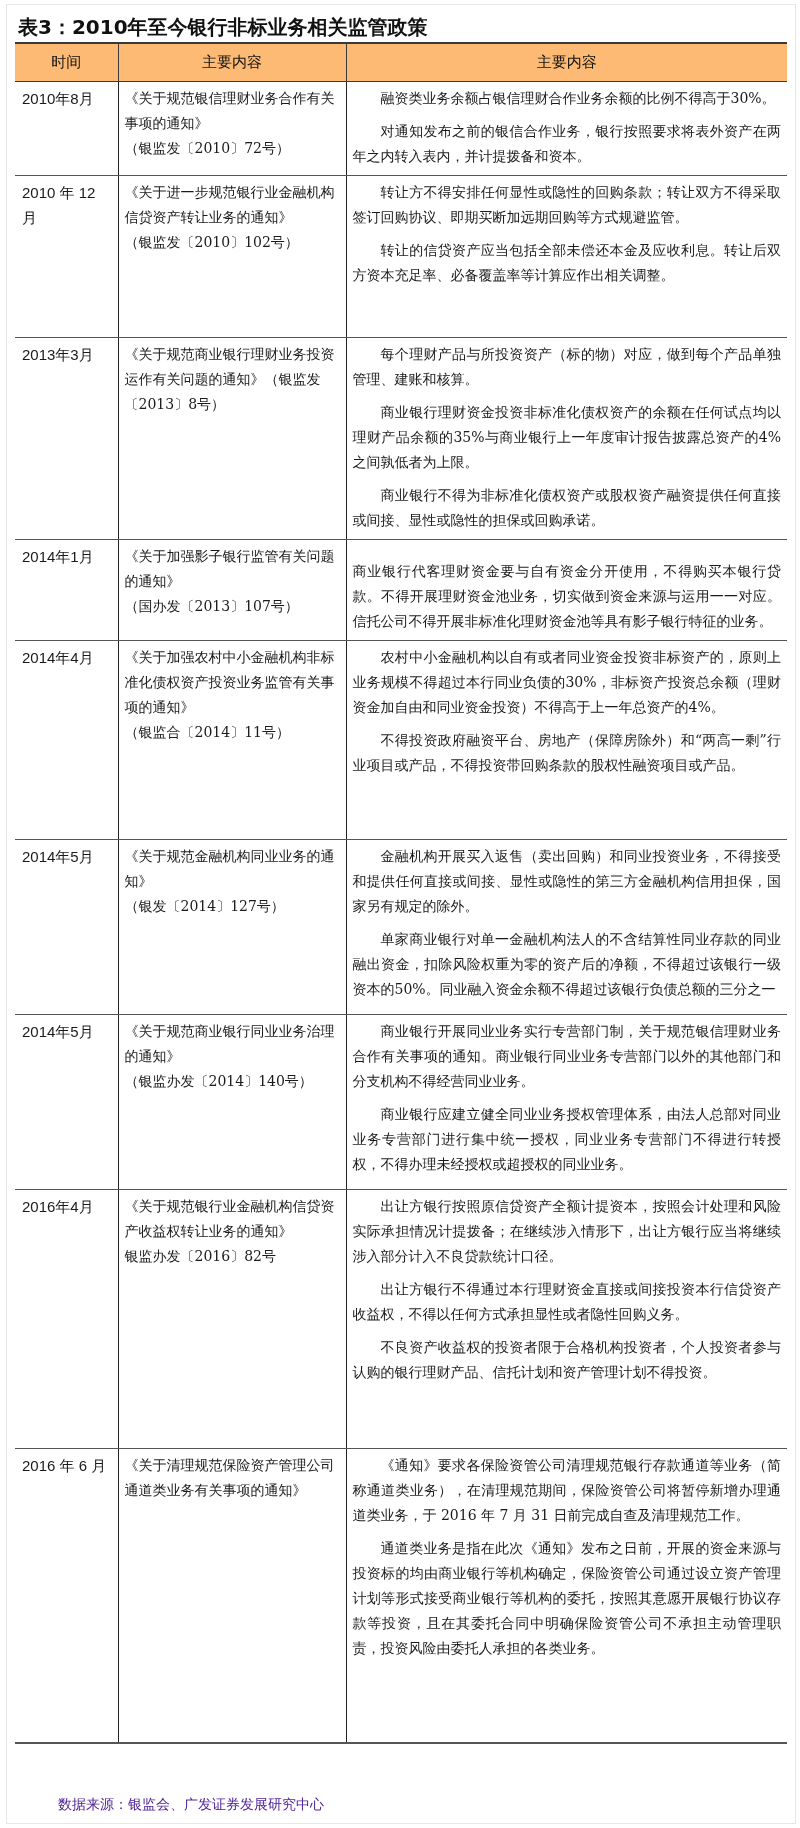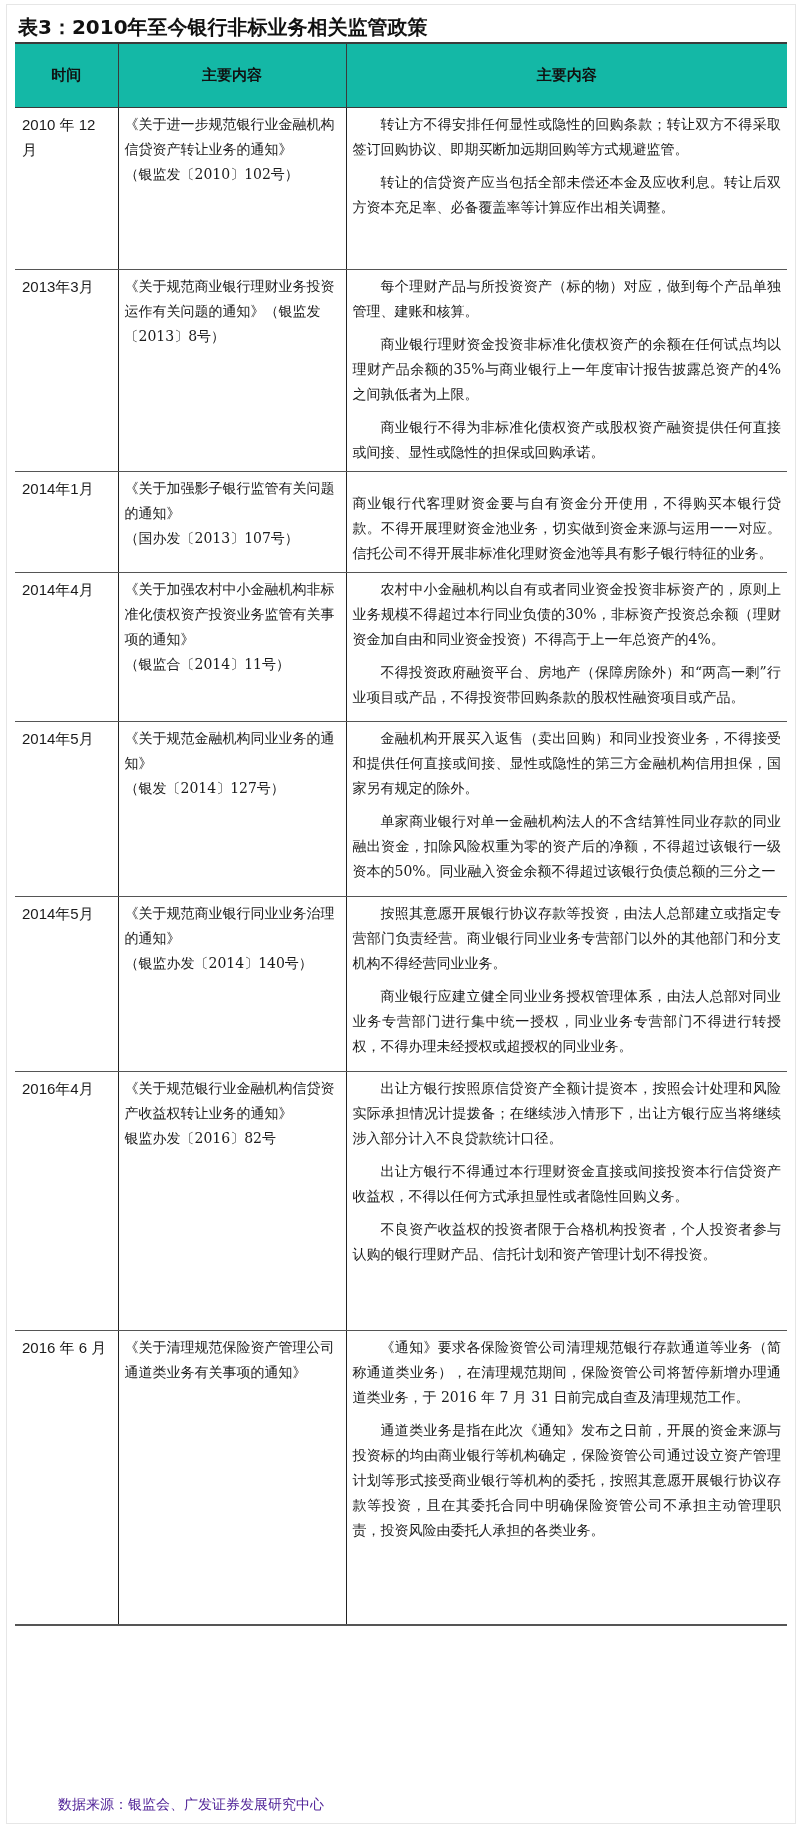--- a/index.html
+++ b/index.html
@@ -3,21 +3,21 @@
 <meta charset="utf-8">
 <style>
   html, body { margin: 0; padding: 0; background: #ffffff; }
   body { width: 800px; height: 1828px; overflow: hidden; font-family: "DejaVu Serif", "Liberation Serif", serif; color: #1a1a1a; }
   .frame { position: absolute; left: 6px; top: 4px; width: 788px; height: 1818px; border: 1px solid #e6e6e6; background: #fff; }
   .title { position: absolute; left: 18px; top: 14px; font-family: "DejaVu Sans", "Liberation Sans", sans-serif; font-weight: bold; font-size: 20px; letter-spacing: 0px; color: #111; }
   table.policy { position: absolute; left: 15px; top: 42px; width: 772px; border-collapse: collapse; table-layout: fixed; }
   table.policy col.c1 { width: 103px; }
   table.policy col.c2 { width: 228px; }
   table.policy col.c3 { width: 441px; }
-  table.policy thead th { background: #14b8a6; height: 31px; padding: 16px; font-family: "DejaVu Sans", "Liberation Sans", sans-serif; font-weight: bold; font-size: 15px; color: #111; text-align: center; border-top: 2px solid #3a3a3a; border-bottom: 1px solid #3a3a3a; border-left: 1px solid #3a3a3a; }
+  table.policy thead th { background: #fdba74; height: 31px; padding: 3px; font-family: "DejaVu Sans", "Liberation Sans", sans-serif; font-weight: normal; font-size: 15px; color: #111; text-align: center; border-top: 2px solid #3a3a3a; border-bottom: 1px solid #3a3a3a; border-left: 1px solid #3a3a3a; }
   table.policy thead th:first-child { border-left: none; }
   table.policy tbody td { vertical-align: top; font-size: 14px; line-height: 25px; padding: 4px 6px 6px 6px; border-left: 1px solid #222; border-bottom: 1.5px solid #555; }
   table.policy tbody td:first-child { border-left: none; font-family: "Liberation Sans", "DejaVu Sans", sans-serif; font-size: 15px; padding-left: 7px; }
   table.policy tbody tr:last-child td { border-bottom: 2px solid #555; }
   .doc-line { display: block; }
   .para { text-indent: 2em; margin: 0 0 8px 0; text-align: justify; }
   .para:last-child { margin-bottom: 0; }
   .source { position: absolute; left: 58px; top: 1796px; font-size: 14px; color: #4c1d95; }
 </style>
 </head>
@@ -34,20 +34,31 @@
       <col class="c3">
     </colgroup>
   <thead>
     <tr>
       <th>时间</th>
       <th>主要内容</th>
       <th>主要内容</th>
     </tr>
   </thead>
   <tbody id="tbody">
+      <tr style="height: 90px;">
+        <td>2010年8月</td>
+        <td>
+          <span class="doc-line">《关于规范银信理财业务合作有关事项的通知》</span>
+          <span class="doc-line">（银监发〔2010〕72号）</span>
+        </td>
+        <td>
+          <p class="para">融资类业务余额占银信理财合作业务余额的比例不得高于30%。</p>
+          <p class="para">对通知发布之前的银信合作业务，银行按照要求将表外资产在两年之内转入表内，并计提拨备和资本。</p>
+        </td>
+      </tr>
       <tr style="height: 162px;">
         <td>2010 年 12 月</td>
         <td>
           <span class="doc-line">《关于进一步规范银行业金融机构信贷资产转让业务的通知》</span>
           <span class="doc-line">（银监发〔2010〕102号）</span>
         </td>
         <td>
           <p class="para">转让方不得安排任何显性或隐性的回购条款；转让双方不得采取签订回购协议、即期买断加远期回购等方式规避监管。</p>
           <p class="para">转让的信贷资产应当包括全部未偿还本金及应收利息。转让后双方资本充足率、必备覆盖率等计算应作出相关调整。</p>
         </td>
@@ -66,21 +77,21 @@
       <tr style="height: 96px;">
         <td>2014年1月</td>
         <td>
           <span class="doc-line">《关于加强影子银行监管有关问题的通知》</span>
           <span class="doc-line">（国办发〔2013〕107号）</span>
         </td>
         <td>
           <p class="para" style="text-indent: 0px; margin-top: 15px;">商业银行代客理财资金要与自有资金分开使用，不得购买本银行贷款。不得开展理财资金池业务，切实做到资金来源与运用一一对应。信托公司不得开展非标准化理财资金池等具有影子银行特征的业务。</p>
         </td>
       </tr>
-      <tr style="height: 149px;">
+      <tr style="height: 199px;">
         <td>2014年4月</td>
         <td>
           <span class="doc-line">《关于加强农村中小金融机构非标准化债权资产投资业务监管有关事项的通知》</span>
           <span class="doc-line">（银监合〔2014〕11号）</span>
         </td>
         <td>
           <p class="para">农村中小金融机构以自有或者同业资金投资非标资产的，原则上业务规模不得超过本行同业负债的30%，非标资产投资总余额（理财资金加自由和同业资金投资）不得高于上一年总资产的4%。</p>
           <p class="para">不得投资政府融资平台、房地产（保障房除外）和“两高一剩”行业项目或产品，不得投资带回购条款的股权性融资项目或产品。</p>
         </td>
       </tr>
@@ -95,21 +106,21 @@
           <p class="para">单家商业银行对单一金融机构法人的不含结算性同业存款的同业融出资金，扣除风险权重为零的资产后的净额，不得超过该银行一级资本的50%。同业融入资金余额不得超过该银行负债总额的三分之一</p>
         </td>
       </tr>
       <tr style="height: 175px;">
         <td>2014年5月</td>
         <td>
           <span class="doc-line">《关于规范商业银行同业业务治理的通知》</span>
           <span class="doc-line">（银监办发〔2014〕140号）</span>
         </td>
         <td>
-          <p class="para">按照其意愿开展银行协议存款等投资，由法人总部建立或指定专营部门负责经营。商业银行同业业务专营部门以外的其他部门和分支机构不得经营同业业务。</p>
+          <p class="para">商业银行开展同业业务实行专营部门制，关于规范银信理财业务合作有关事项的通知。商业银行同业业务专营部门以外的其他部门和分支机构不得经营同业业务。</p>
           <p class="para">商业银行应建立健全同业业务授权管理体系，由法人总部对同业业务专营部门进行集中统一授权，同业业务专营部门不得进行转授权，不得办理未经授权或超授权的同业业务。</p>
         </td>
       </tr>
       <tr style="height: 259px;">
         <td>2016年4月</td>
         <td>
           <span class="doc-line">《关于规范银行业金融机构信贷资产收益权转让业务的通知》</span>
           <span class="doc-line">银监办发〔2016〕82号</span>
         </td>
         <td>

